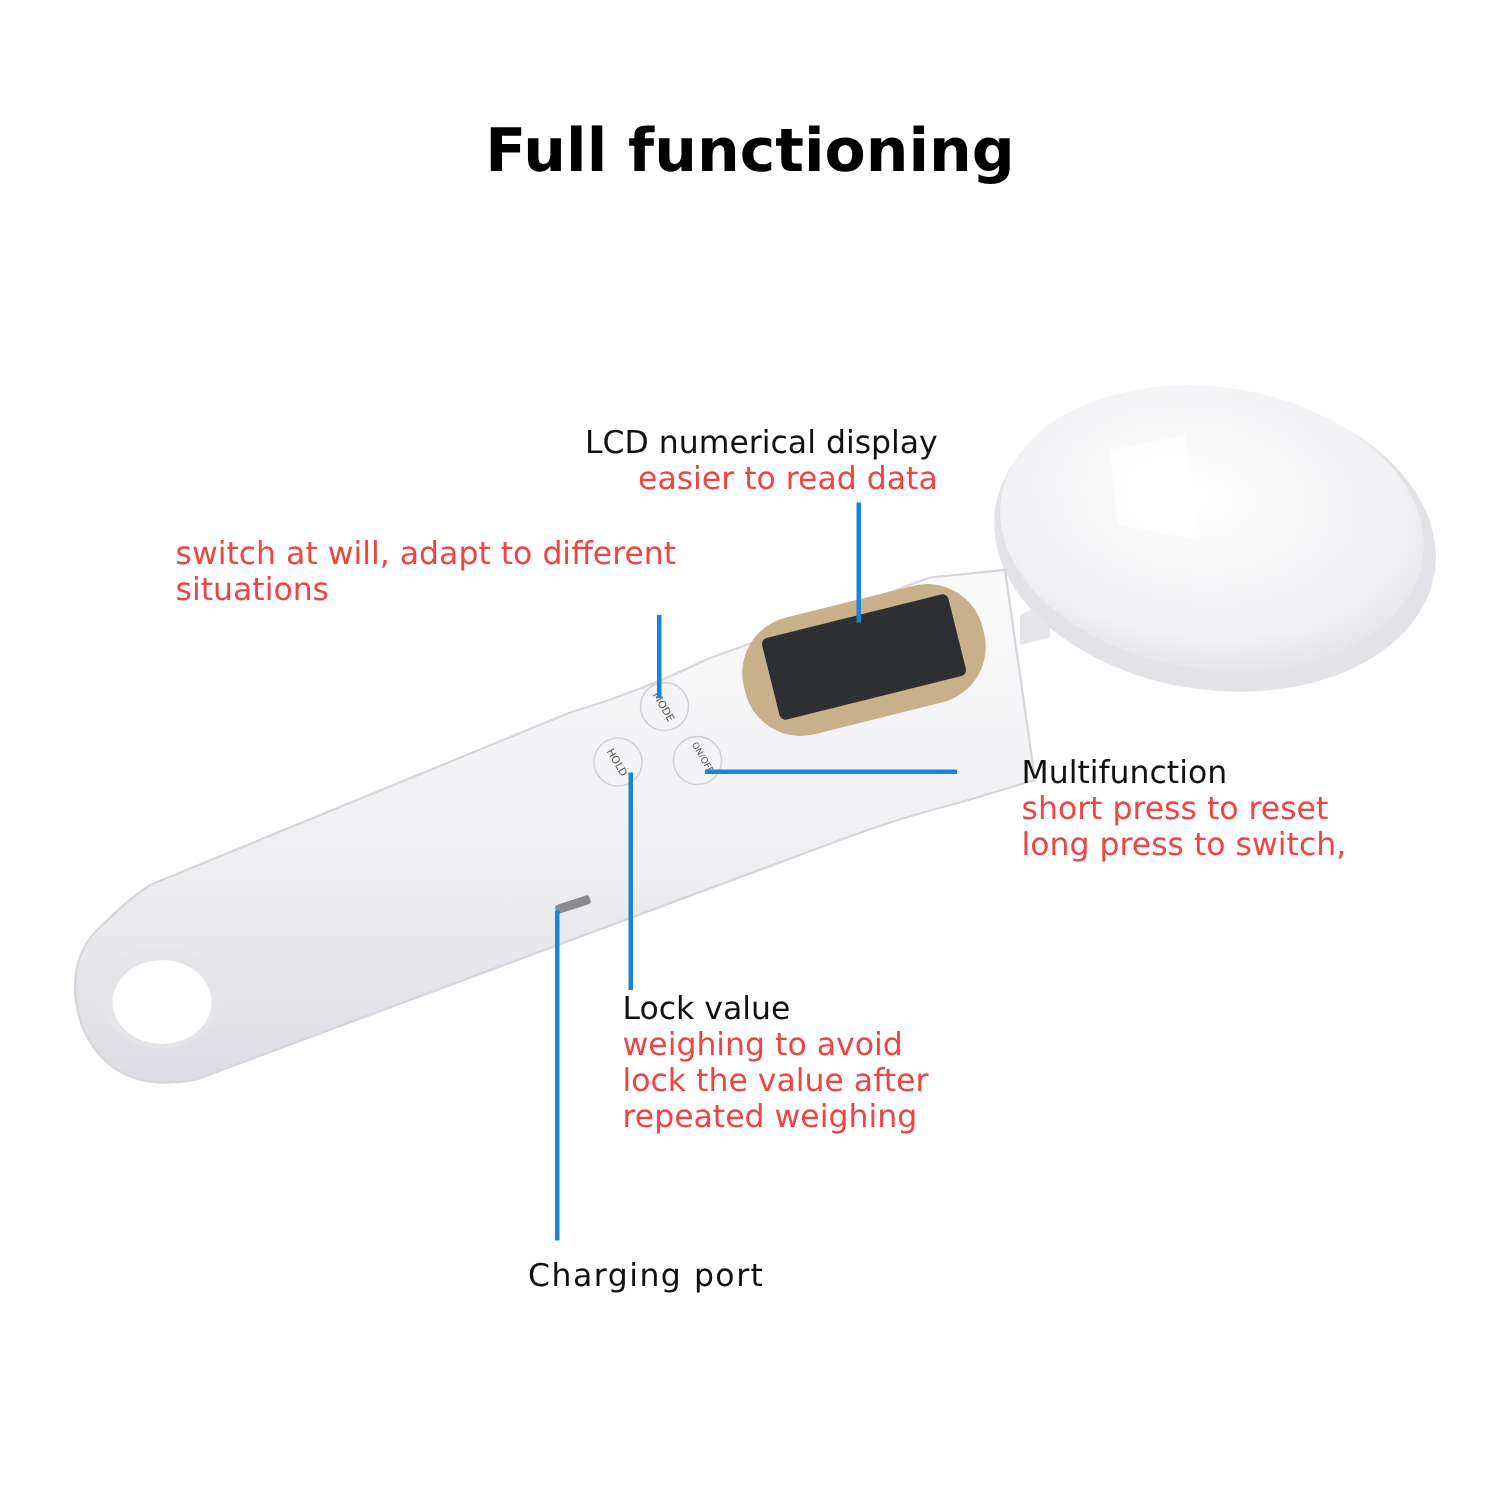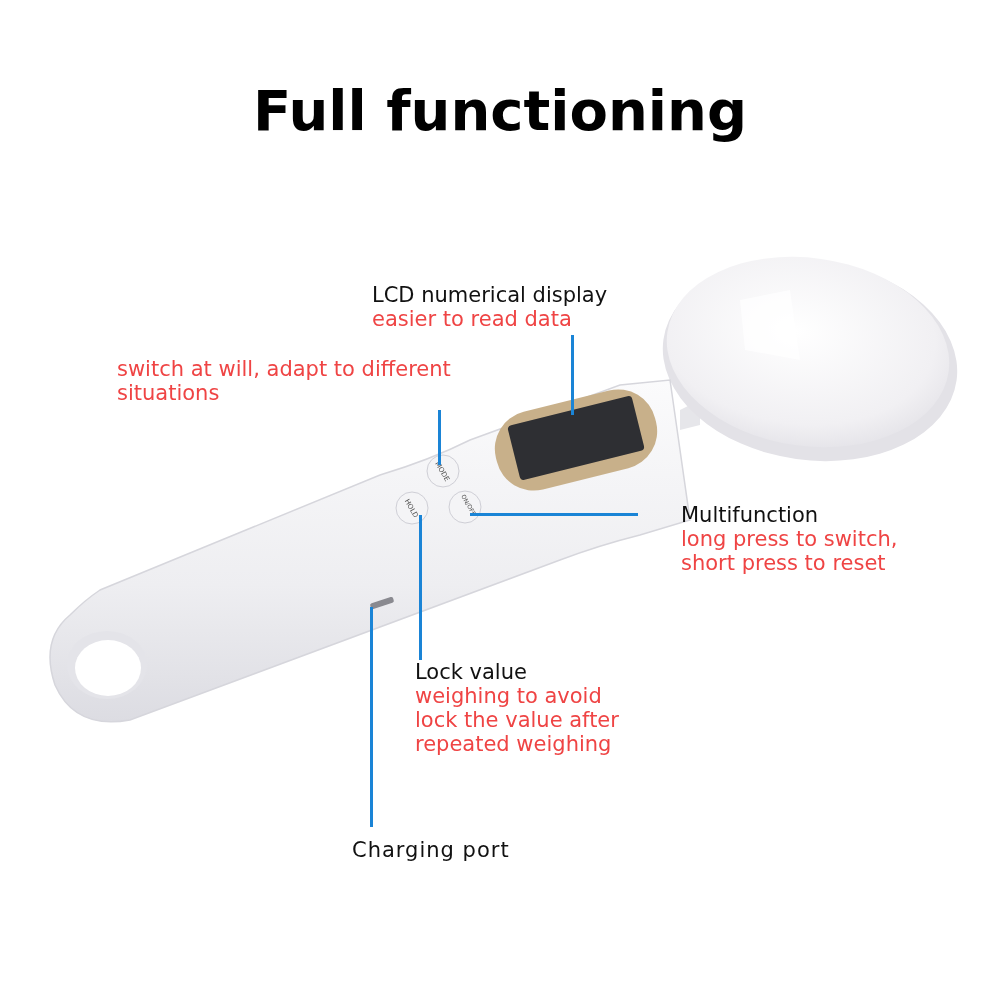--- a/index.html
+++ b/index.html
@@ -1,17 +1,17 @@
 <!DOCTYPE html>
 <html><head>
 <meta charset="utf-8">
 <style>
   html, body { margin:0; padding:0; background:#ffffff; }
   body { width:1000px; height:1000px; position:relative; overflow:hidden; font-family:"DejaVu Sans", "Liberation Sans", sans-serif; }
-  .title { position:absolute; left:0; top:78px; width:1000px; text-align:center; font-size:56px; font-weight:bold; color:#000; letter-spacing:0px; }
+  .title { position:absolute; left:0; top:78px; width:1000px; text-align:center; font-size:40px; font-weight:bold; color:#000; letter-spacing:0px; }
   .label { position:absolute; }
   .label .head { color:#111; font-size:21px; line-height:24px; white-space:nowrap; }
   .label .desc { color:#ef4444; font-size:21px; line-height:24px; white-space:nowrap; }
   .line { position:absolute; background:#1a84d6; }
   svg.product { position:absolute; left:0; top:0; }
 </style>
 </head>
 <body>
 
 <div class="title">Full functioning</div>
@@ -58,34 +58,34 @@
     <text x="465" y="505" font-size="6" text-anchor="middle" fill="#555" transform="rotate(60 465 507)">ON/OFF</text>
   </g>
 </svg>
 
 <div class="line" style="left:571px;top:335px;width:3px;height:80px;"></div>
 <div class="line" style="left:438px;top:410px;width:3px;height:55px;"></div>
 <div class="line" style="left:470px;top:513px;width:168px;height:3px;"></div>
 <div class="line" style="left:419px;top:515px;width:3px;height:145px;"></div>
 <div class="line" style="left:370px;top:607px;width:3px;height:220px;"></div>
 
-<div class="label" style="left:372px;top:283px;">
+<div class="label" style="left:390px;top:283px;text-align:right;">
   <div class="head">LCD numerical display</div>
   <div class="desc">easier to read data</div>
 </div>
 
 <div class="label" style="left:117px;top:357px;">
   <div class="desc">switch at will, adapt to different</div>
   <div class="desc">situations</div>
 </div>
 
 <div class="label" style="left:662px;top:503px;margin-left:19px;">
   <div class="head">Multifunction</div>
+  <div class="desc">short press to reset</div>
   <div class="desc">long press to switch,</div>
-  <div class="desc">short press to reset</div>
 </div>
 
 <div class="label" style="left:415px;top:660px;">
   <div class="head">Lock value</div>
   <div class="desc">weighing to avoid</div>
   <div class="desc">lock the value after</div>
   <div class="desc">repeated weighing</div>
 </div>
 
 <div class="label" style="left:352px;top:838px;">

